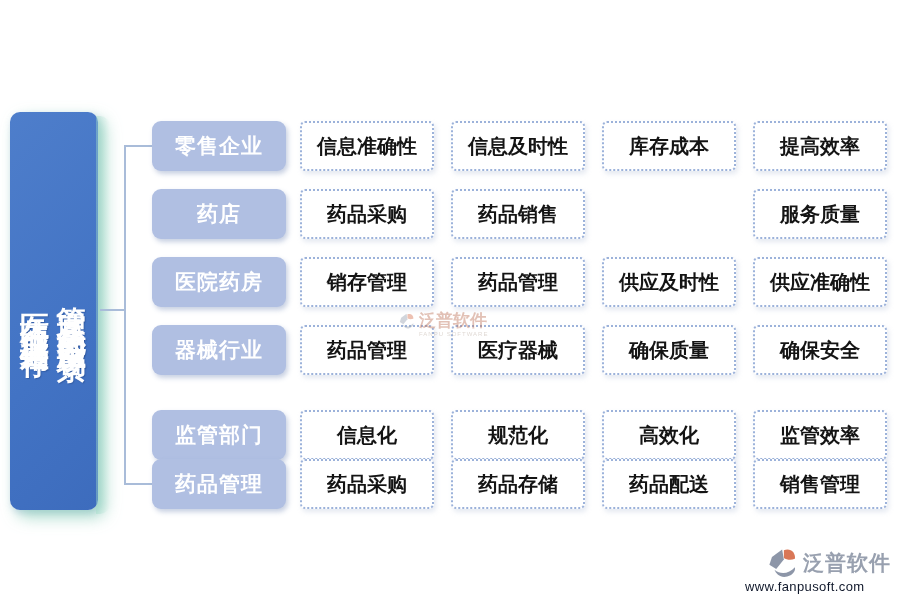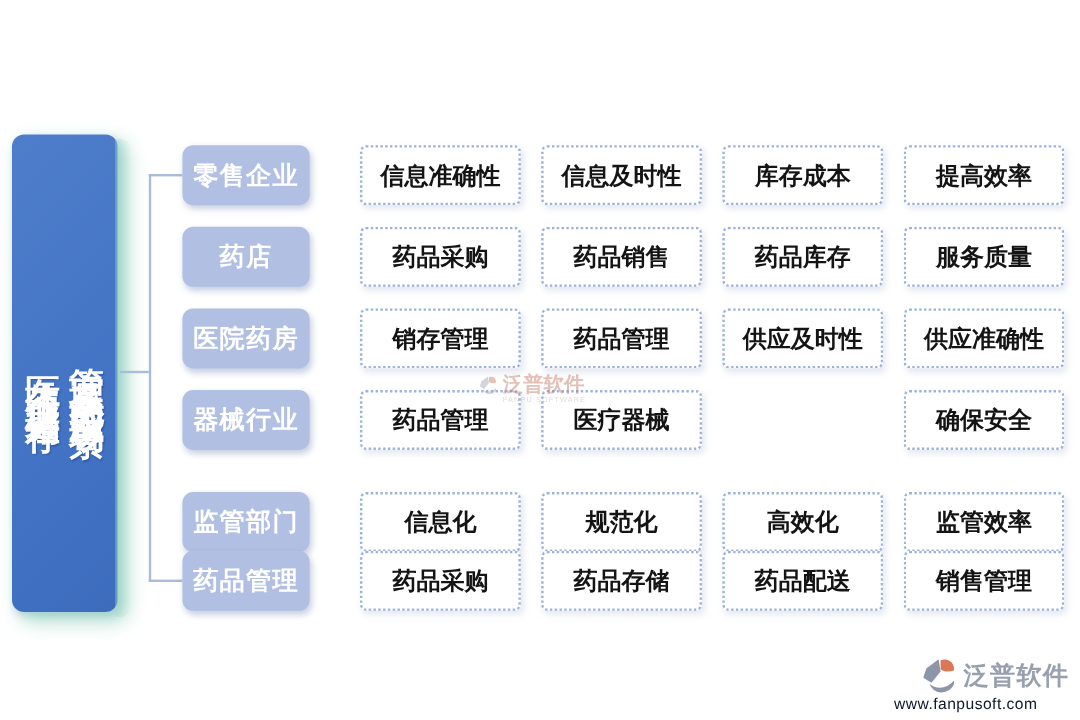--- a/index.html
+++ b/index.html
@@ -29,21 +29,21 @@
   .banner-col-left  { left:10px; }
 
   
   .line { position:absolute; background:#a9bcd9; }
   .line-h { height:2px; }
   .line-v { width:2px; }
 
   
   .row { position:absolute; left:0; width:900px; height:50px; }
   .row-label {
-    position:absolute; left:152px; width:106px; height:50px;
+    position:absolute; left:152px; width:134px; height:50px;
     background:#b0bfe2; border-radius:9px;
     display:flex; align-items:center; justify-content:center;
     color:#ffffff; font-weight:bold; font-size:21px; letter-spacing:1px;
     box-shadow:2px 3px 5px rgba(130,150,190,0.45);
   }
   .scenario-box {
     position:absolute; width:134px; height:50px; top:0;
     background:#ffffff; border:2px dotted #9cb2da; border-radius:5px;
     display:flex; align-items:center; justify-content:center;
     color:#141414; font-weight:bold; font-size:20px;
@@ -85,36 +85,36 @@
     <div class="scenario-box col-1">信息准确性</div>
     <div class="scenario-box col-3">库存成本</div>
     <div class="scenario-box col-2">信息及时性</div>
     <div class="scenario-box col-4">提高效率</div>
   </div>
 
   <div class="row" style="top:189px;">
     <div class="row-label">药店</div>
     <div class="scenario-box col-1">药品采购</div>
     <div class="scenario-box col-2">药品销售</div>
-    <div class="scenario-box col-3">药品库存</div>
     <div class="scenario-box col-4">服务质量</div>
   </div>
 
   <div class="row" style="top:257px;">
     <div class="row-label">医院药房</div>
     <div class="scenario-box col-1">销存管理</div>
     <div class="scenario-box col-2">药品管理</div>
     <div class="scenario-box col-4">供应准确性</div>
     <div class="scenario-box col-3">供应及时性</div>
   </div>
 
   <div class="row" style="top:325px;">
     <div class="row-label">器械行业</div>
     <div class="scenario-box col-1">药品管理</div>
     <div class="scenario-box col-2">医疗器械</div>
+    <div class="scenario-box col-3">确保质量</div>
     <div class="scenario-box col-4">确保安全</div>
   </div>
 
   <div class="row" style="top:410px;">
     <div class="row-label">监管部门</div>
     <div class="scenario-box col-1">信息化</div>
     <div class="scenario-box col-2">规范化</div>
     <div class="scenario-box col-3">高效化</div>
     <div class="scenario-box col-4">监管效率</div>
   </div>

